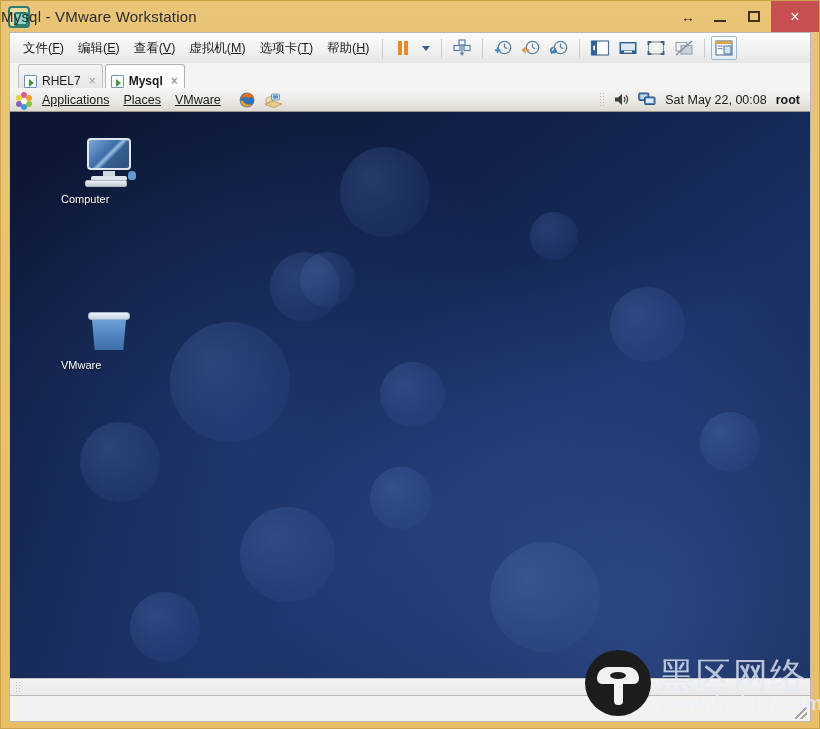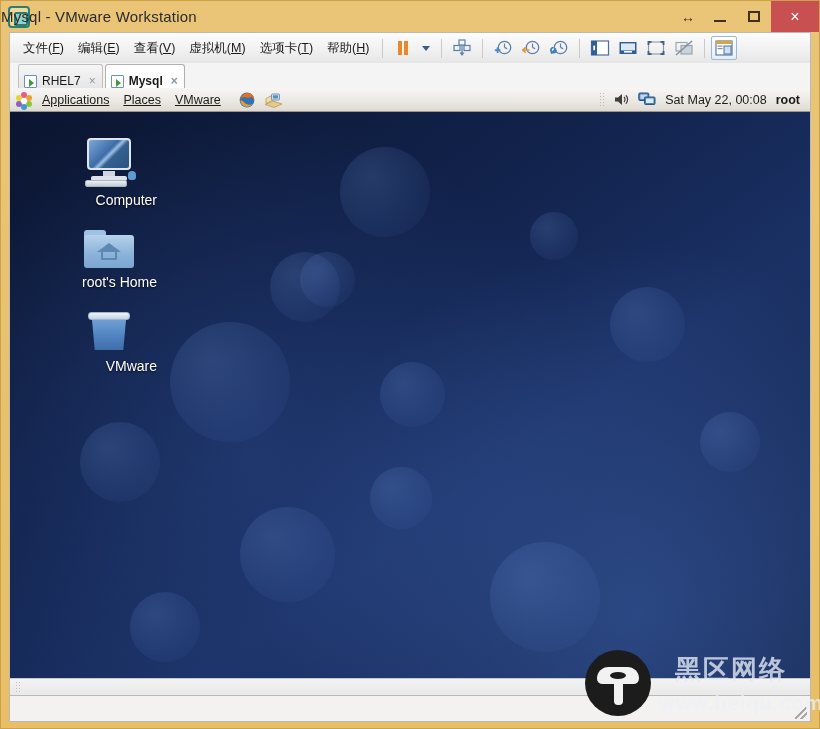--- a/index.html
+++ b/index.html
@@ -269,23 +269,23 @@
   .bokeh {
     position: absolute;
     border-radius: 50%;
     background: radial-gradient(circle at 35% 32%, rgba(120,160,230,0.20), rgba(90,130,210,0.10) 62%, rgba(90,130,210,0.02) 100%);
   }
 
   
   .desk-icon {
     position: absolute;
     width: 96px;
-    text-align: right;
+    text-align: left;
     color: #ffffff;
-    font-size: 14px;
+    font-size: 11px;
     text-shadow: 0 1px 2px rgba(0,0,0,.8);
   }
   .desk-icon .glyph {
     height: 52px;
     display: flex;
     align-items: flex-end;
     justify-content: center;
     margin-bottom: 4px;
   }
   .desk-label { display: inline-block; line-height: 14px; }
@@ -444,23 +444,23 @@
   #wm-circle .cap::after {
     content: "";
     position: absolute;
     left: 13px; top: 5px;
     width: 16px; height: 7px;
     background: #1c1c1c;
     border-radius: 50%;
   }
   #wm-cn {
     position: absolute;
-    left: 112px; top: 6px;
-    font-size: 26px;
-    font-weight: bold;
+    left: 96px; top: 6px;
+    font-size: 35px;
+    font-weight: normal;
     color: rgba(226,233,245,0.80);
     letter-spacing: 2px;
     font-family: "DejaVu Sans", "Liberation Sans", sans-serif;
   }
   #wm-url {
     position: absolute;
     left: 96px; top: 46px;
     font-size: 20px;
     font-weight: bold;
     color: rgba(235,240,248,0.75);
@@ -677,33 +677,20 @@
             <div class="screen"></div>
             <div class="neck"></div>
             <div class="base"></div>
             <div class="kbd"></div>
             <div class="mouse"></div>
           </div>
         </div>
         <span class="desk-label">Computer</span>
       </div>
 
-      <div class="desk-icon" style="left:51px;top:106px">
-        <div class="glyph">
-          <div class="ico-home">
-            <div class="tab"></div>
-            <div class="body"></div>
-            <div class="house">
-                <div class="roof"></div>
-                <div class="walls"></div>
-              </div>
-          </div>
-        </div>
-        <span class="desk-label">root's Home</span>
-      </div>
 
       <div class="desk-icon" style="left:51px;top:190px">
         <div class="glyph">
           <div class="ico-trash">
             <div class="rim"></div>
             <div class="can"></div>
           </div>
         </div>
         <span class="desk-label">VMware</span>
       </div>

